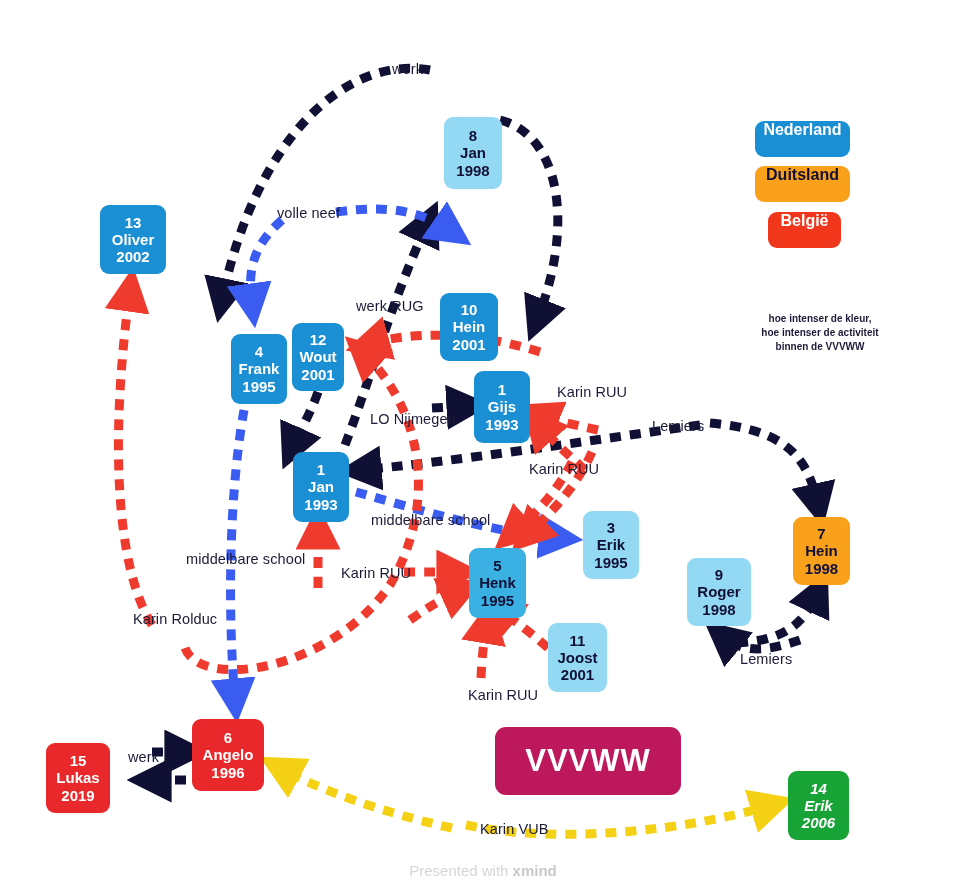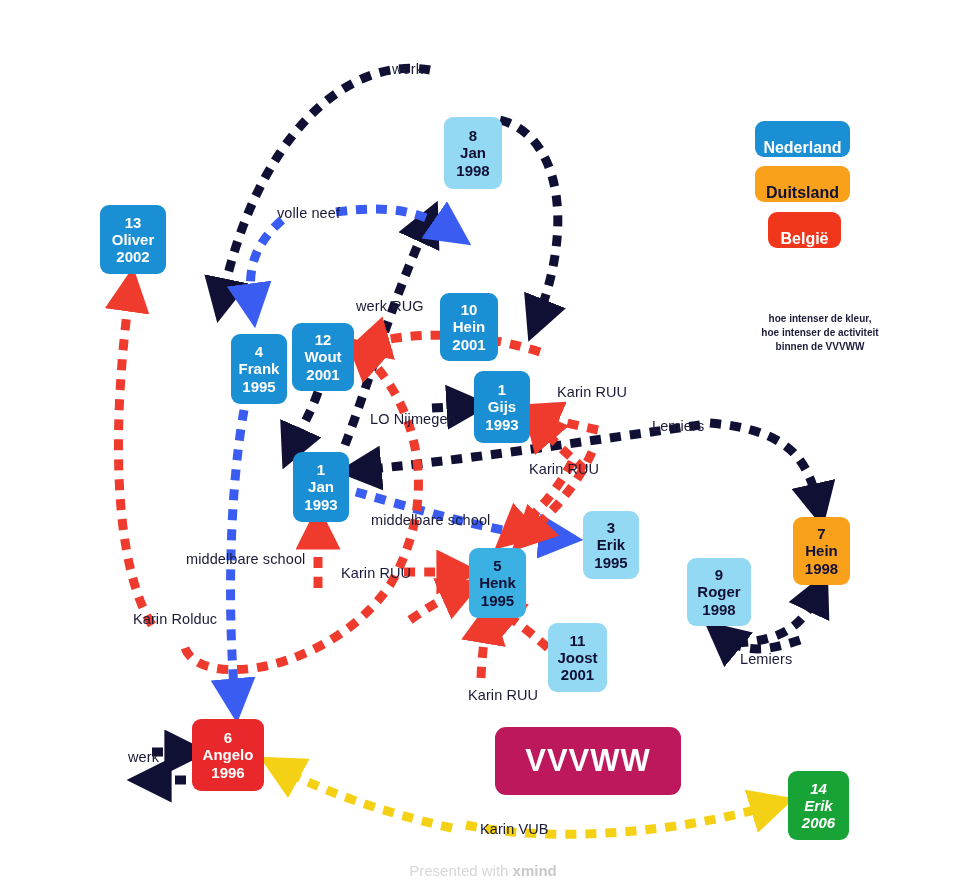--- a/index.html
+++ b/index.html
@@ -46,21 +46,21 @@
     font-size: 14.5px;
     color: #1b1b38;
     white-space: nowrap;
     font-weight: normal;
     letter-spacing: 0.1px;
   }
   .legend-box {
     position: absolute;
     border-radius: 9px;
     display: flex;
-    align-items: flex-end;
+    align-items: flex-start;
     justify-content: center;
     font-weight: bold;
     font-size: 16px;
     box-sizing: border-box;
     padding: 0 24px;
   }
   #legend-note {
     position: absolute;
     left: 695px;
     top: 312px;
@@ -191,21 +191,21 @@
   <div class="node" id="node-n10" style="left: 440px; top: 248px; width: 58px; height: 68px; background: rgb(26, 143, 212); color: rgb(255, 255, 255); margin-top: 45px;">
     <span class="ln">10</span>
     <span class="ln">Hein</span>
     <span class="ln">2001</span>
   </div>
   <div class="node" id="node-n4" style="left: 231px; top: 334px; width: 56px; height: 70px; background: rgb(26, 143, 212); color: rgb(255, 255, 255);">
     <span class="ln">4</span>
     <span class="ln">Frank</span>
     <span class="ln">1995</span>
   </div>
-  <div class="node" id="node-n12" style="left: 292px; top: 323px; width: 62px; height: 68px; background: rgb(26, 143, 212); color: rgb(255, 255, 255);">
+  <div class="node" id="node-n12" style="left: 292px; top: 323px; width: 52px; height: 68px; background: rgb(26, 143, 212); color: rgb(255, 255, 255);">
     <span class="ln">12</span>
     <span class="ln">Wout</span>
     <span class="ln">2001</span>
   </div>
   <div class="node" id="node-n1g" style="left: 474px; top: 371px; width: 56px; height: 72px; background: rgb(26, 143, 212); color: rgb(255, 255, 255);">
     <span class="ln">1</span>
     <span class="ln">Gijs</span>
     <span class="ln">1993</span>
   </div>
   <div class="node" id="node-n1j" style="left: 293px; top: 452px; width: 56px; height: 70px; background: rgb(26, 143, 212); color: rgb(255, 255, 255);">
@@ -235,20 +235,25 @@
   </div>
   <div class="node" id="node-n11" style="left: 548px; top: 623px; width: 59px; height: 69px; background: rgb(147, 217, 244); color: rgb(16, 16, 52);">
     <span class="ln">11</span>
     <span class="ln">Joost</span>
     <span class="ln">2001</span>
   </div>
   <div class="node" id="node-n6" style="left: 192px; top: 719px; width: 72px; height: 72px; background: rgb(232, 40, 42); color: rgb(255, 255, 255);">
     <span class="ln">6</span>
     <span class="ln">Angelo</span>
     <span class="ln">1996</span>
+  </div>
+  <div class="node" id="node-n15" style="left: 46px; top: 743px; width: 64px; height: 70px; background: rgb(232, 40, 42); color: rgb(255, 255, 255);">
+    <span class="ln">15</span>
+    <span class="ln">Lukas</span>
+    <span class="ln">2019</span>
   </div>
   <div class="node" id="node-n14" style="left: 788px; top: 771px; width: 61px; height: 69px; background: rgb(23, 163, 53); color: rgb(255, 255, 255); font-style: italic;">
     <span class="ln">14</span>
     <span class="ln">Erik</span>
     <span class="ln">2006</span>
   </div>
 
   <div id="edge-labels">
       <div class="edge-label" style="left: 392px; top: 61px;">werk</div>
       <div class="edge-label" style="left: 277px; top: 205px;">volle neef</div>

